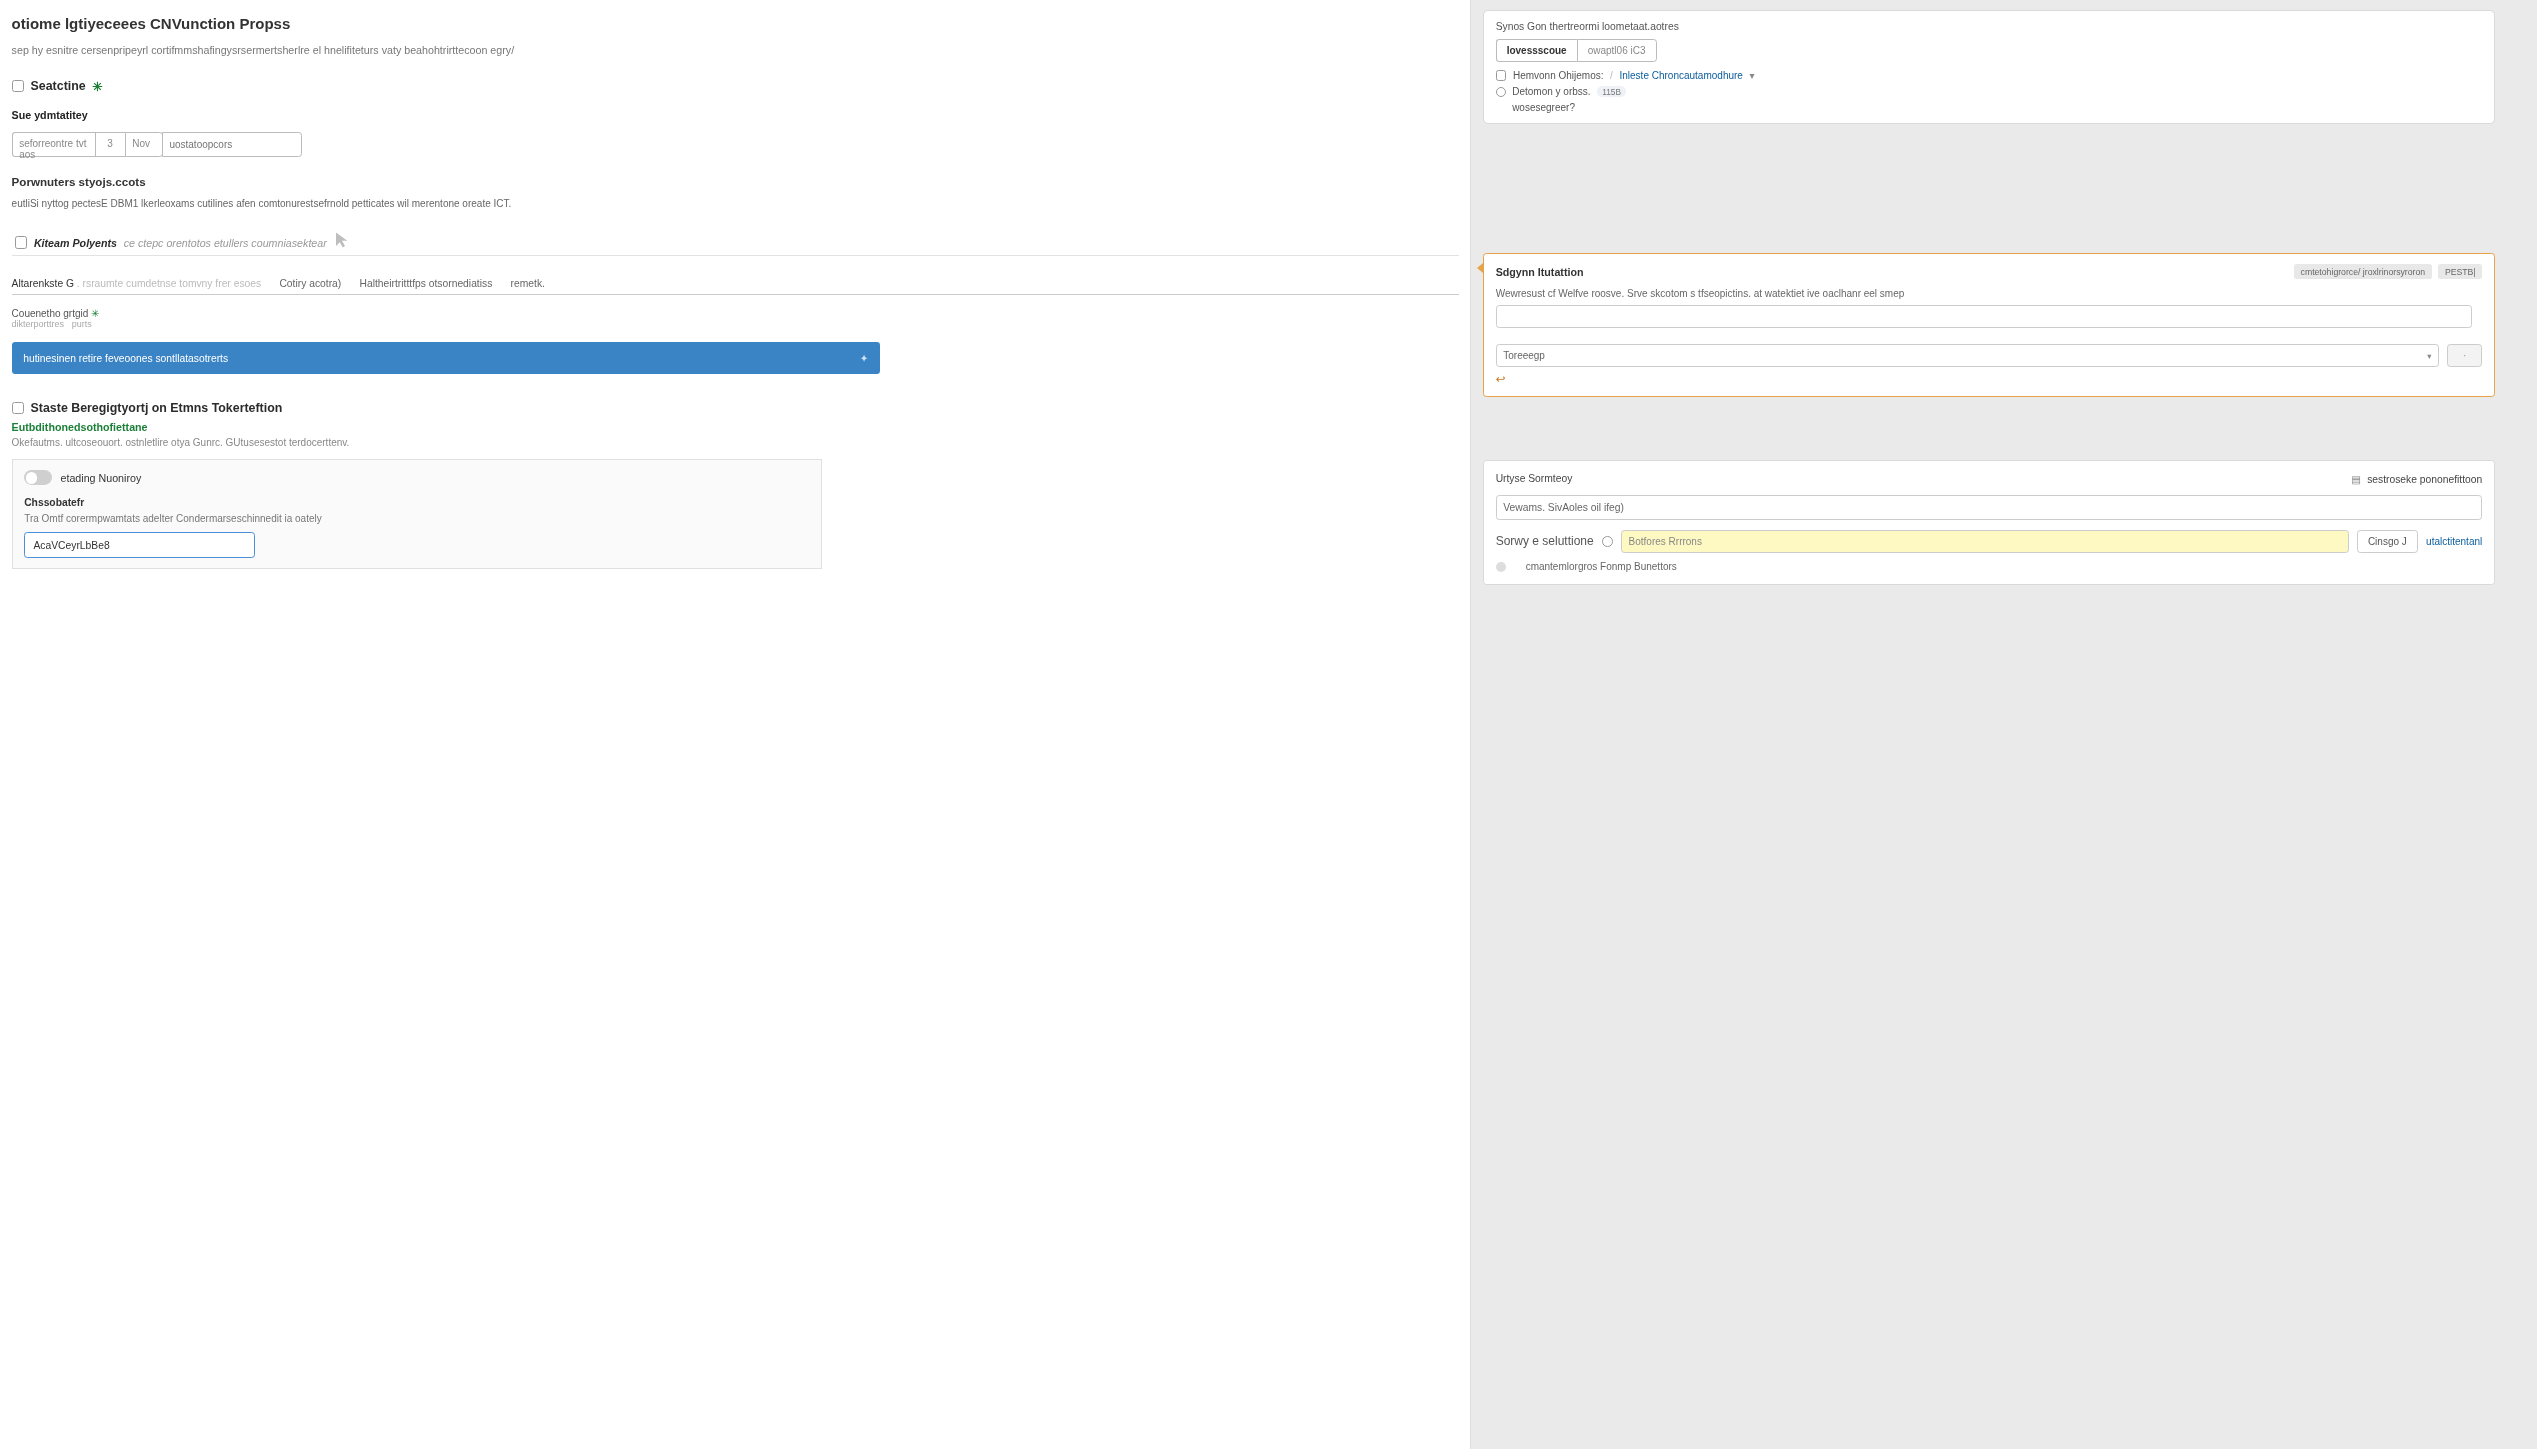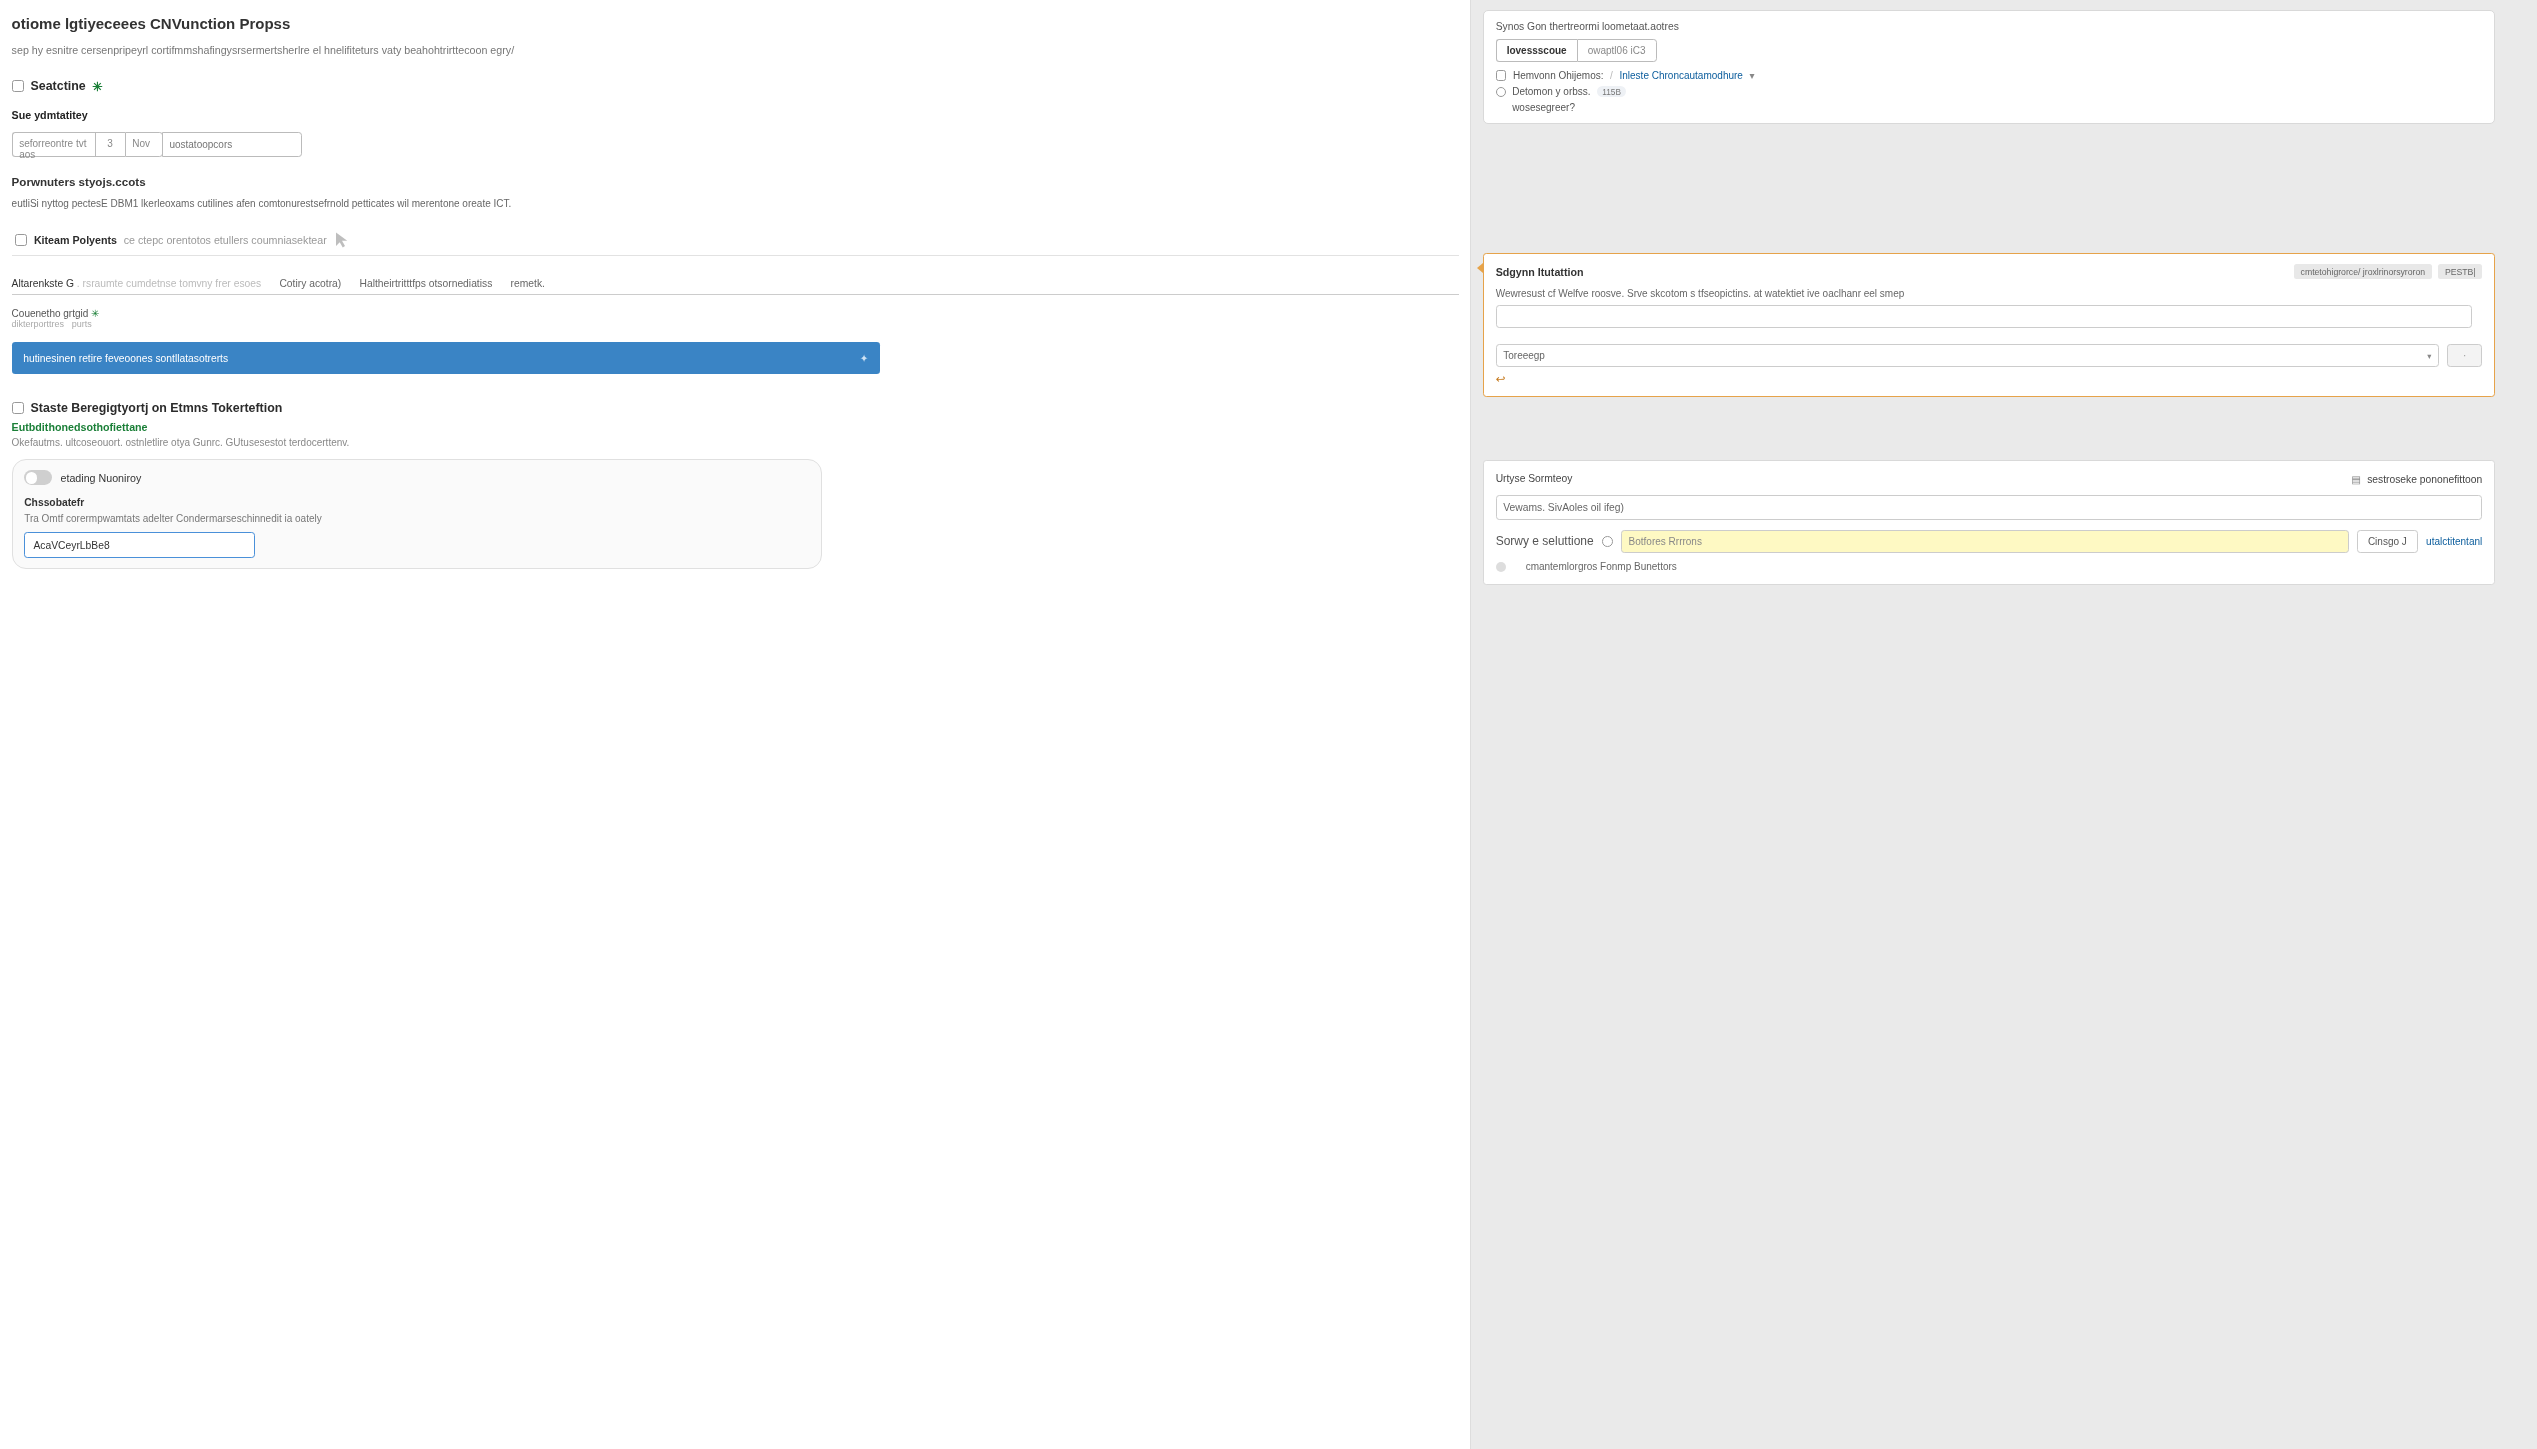--- a/index.html
+++ b/index.html
@@ -92,25 +92,26 @@
     color: #333;
     margin-top: 11.6px;
   }
   .help-line {
     font-size: 10px;
     color: #666;
     margin-top: 3.3px;
   }
   .chk-row {
     display: flex;
-    align-items: center;
+    align-items: flex-end;
     gap: 6.6px;
     margin-top: 8.3px;
     padding: 6.6px 8.3px 6.6px 3.3px;
     border-bottom: 0.8px solid #e2e2e2;
+    font-style: italic;
   }
   .chk {
     width: 12.4px; height: 12.4px;
     border: 0.8px solid #999;
     border-radius: 2.5px;
     background: #fff;
   }
   .chk-row .chk-label { color:#2b2b2b; font-weight:600; }
   .chk-row .chk-hint { color:#999; }
   .chk-row .cursor {
@@ -156,21 +157,21 @@
     font-weight: 600;
     margin-top: 6.6px;
     display:block;
   }
   .gray-note {
     font-size: 10px; color:#888; margin-top:3.3px;
   }
   .subpanel {
     margin-top: 11.6px;
     border: 0.8px solid #e0e0e0;
-    border-radius: 14px;
+    border-radius: 0;
     background: #fafafa;
     padding: 10px 11.6px;
     width: 56%;
   }
   .toggle-row { display:flex; align-items:center; gap:8.3px; }
   .toggle {
     width: 28px; height: 15px; border-radius: 7.4px;
     background: #cfcfcf; position:relative;
   }
   .toggle::after {

